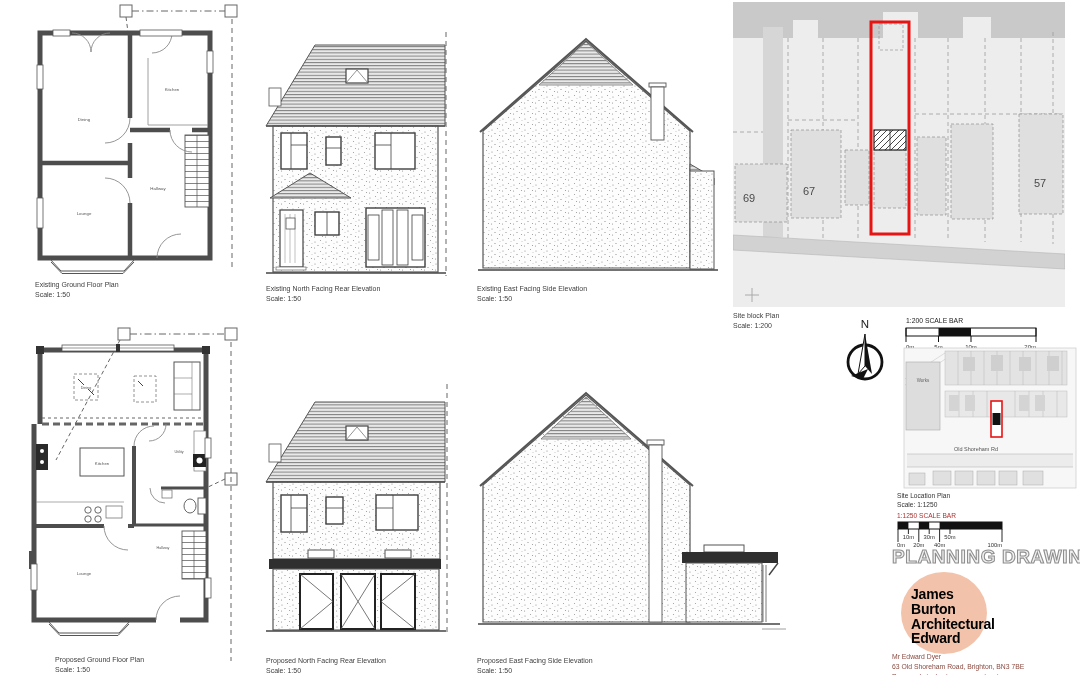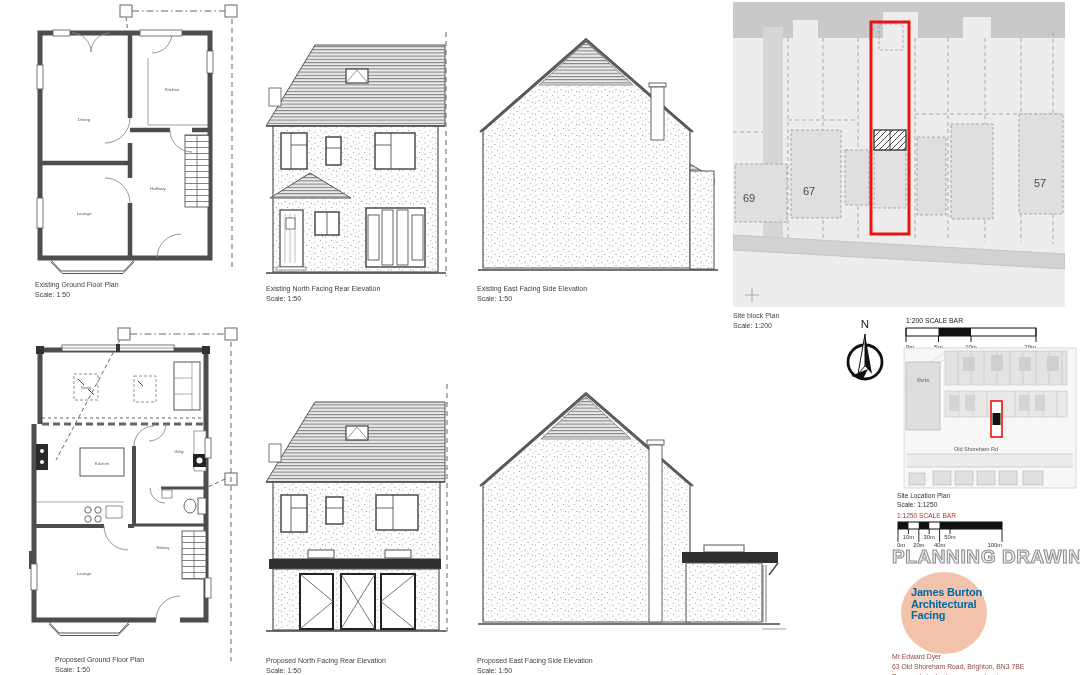--- a/index.html
+++ b/index.html
@@ -7,21 +7,21 @@
          font-family:"Liberation Sans",sans-serif;}
   .abs{position:absolute;}
   svg{display:block;}
   svg text{font-family:"Liberation Sans",sans-serif;}
   .cap{position:absolute;font-size:7px;line-height:1.45;color:#3d3d3d;}
   .stamp{position:absolute;left:892px;top:546px;font-size:19px;font-weight:bold;
          letter-spacing:.6px;white-space:nowrap;color:#f1f1f1;
          -webkit-text-stroke:1.1px #8f8f8f;}
   .logo{position:absolute;left:901px;top:572px;width:86px;height:82px;border-radius:50%;
         background:#f2c3aa;}
-  .logo-text{padding:15px 0 0 10px;font-size:11px;font-weight:bold;color:#0369a1;
+  .logo-text{padding:15px 0 0 10px;font-size:14px;font-weight:bold;color:#000000;
         line-height:1.06;letter-spacing:-.2px;}
   .project{position:absolute;left:892px;top:652px;font-size:6.8px;line-height:1.5;color:#8a4a40;}
 </style>
 </head>
 <body>
 
 <div class="sheet">
 
   <svg width="0" height="0" class="abs">
     <defs>
@@ -441,21 +441,21 @@
     <div>Proposed East Facing Side Elevation</div>
     <div>Scale: 1:50</div>
   </div>
 
   <div class="stamp">PLANNING DRAWING</div>
 
   <div class="logo">
     <div class="logo-text">
       <div>James Burton</div>
       <div>Architectural</div>
-      <div>Facing</div>
+      <div>Edward</div>
     </div>
   </div>
 
   <div class="project">
     <div>Mr Edward Dyer</div>
     <div>63 Old Shoreham Road, Brighton, BN3 7BE</div>
     <div>Proposed single storey rear extension</div>
   </div>
 
 </div>

